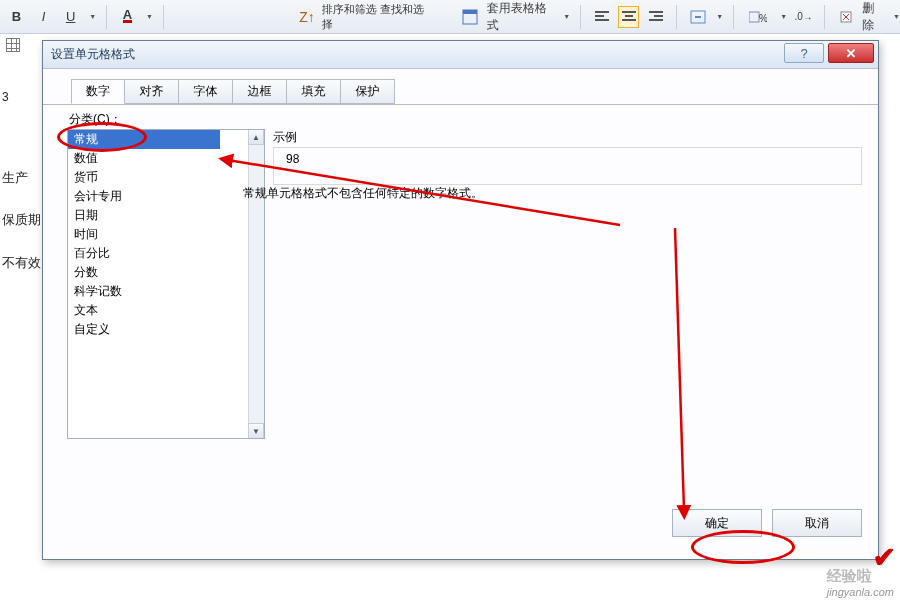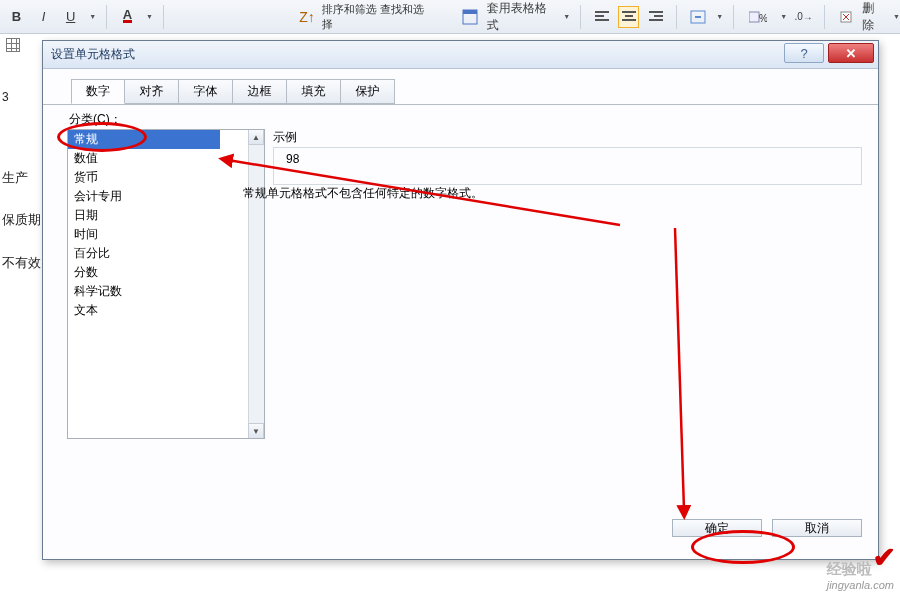--- a/index.html
+++ b/index.html
@@ -41,25 +41,25 @@
   .lb-arrow { width:16px; height:16px; background:linear-gradient(#f7f9fc,#dfe6ef); border:1px solid #c4cdd8; display:flex; align-items:center; justify-content:center; font-size:8px; color:#555; position:absolute; left:-1px; }
   .lb-arrow.up{ top:-1px;} .lb-arrow.dn{ bottom:-1px;}
   .lb-item { padding:1px 6px; font-size:12px; width:152px; white-space:nowrap; }
   .lb-item.sel { background:#3a74d0; color:#fff; }
 
   .example-lbl{ position:absolute; left:230px; top:24px; }
   .example-box{ position:absolute; left:230px; top:42px; right:16px; height:38px; border:1px solid #d5dae2; padding:4px 12px; }
   .desc-text{ position:absolute; left:200px; top:80px; }
 
   .dlg-btns { position:absolute; right:16px; bottom:10px; display:flex; gap:10px; }
-  .dlg-btn { width:90px; height:18px; border:1px solid #a9b3c0; background:linear-gradient(#fafcfe,#e6ebf2); display:flex; align-items:center; justify-content:center; }
+  .dlg-btn { width:90px; height:28px; border:1px solid #a9b3c0; background:linear-gradient(#fafcfe,#e6ebf2); display:flex; align-items:center; justify-content:center; }
 
   .annot { position:absolute; pointer-events:none; }
   .ellipse { border:3px solid #e00000; border-radius:50%; }
-  .watermark { position:absolute; right:6px; bottom:9px; font-size:11px; color:#999; font-style:italic;margin-left:48px; }
+  .watermark { position:absolute; right:6px; bottom:2px; font-size:11px; color:#999; font-style:italic;margin-left:48px; }
   .watermark b { font-size:15px; color:#bbb; font-style:normal; }
   .check { position:absolute; right:4px; bottom:26px; font-size:28px; color:#d00000; font-weight:bold; }
 
   svg.overlay { position:absolute; top:0; left:0; pointer-events:none; }
 </style>
 </head>
 <body>
 
 <div class="ribbon">
   <span class="rb-btn" style="font-weight:bold">B</span>
@@ -170,20 +170,21 @@
       <div class="lb-item sel">常规</div>
       <div class="lb-item">数值</div>
       <div class="lb-item">货币</div>
       <div class="lb-item">会计专用</div>
       <div class="lb-item">日期</div>
       <div class="lb-item">时间</div>
       <div class="lb-item">百分比</div>
       <div class="lb-item">分数</div>
       <div class="lb-item">科学记数</div>
       <div class="lb-item">文本</div>
+      <div class="lb-item">自定义</div>
       <div class="lb-scroll">
         <div class="lb-arrow up">▲</div>
         <div class="lb-arrow dn">▼</div>
       </div>
     </div>
 
     <div class="example-lbl">示例</div>
     <div class="example-box">98</div>
     <div class="desc-text">常规单元格格式不包含任何特定的数字格式。</div>
 

